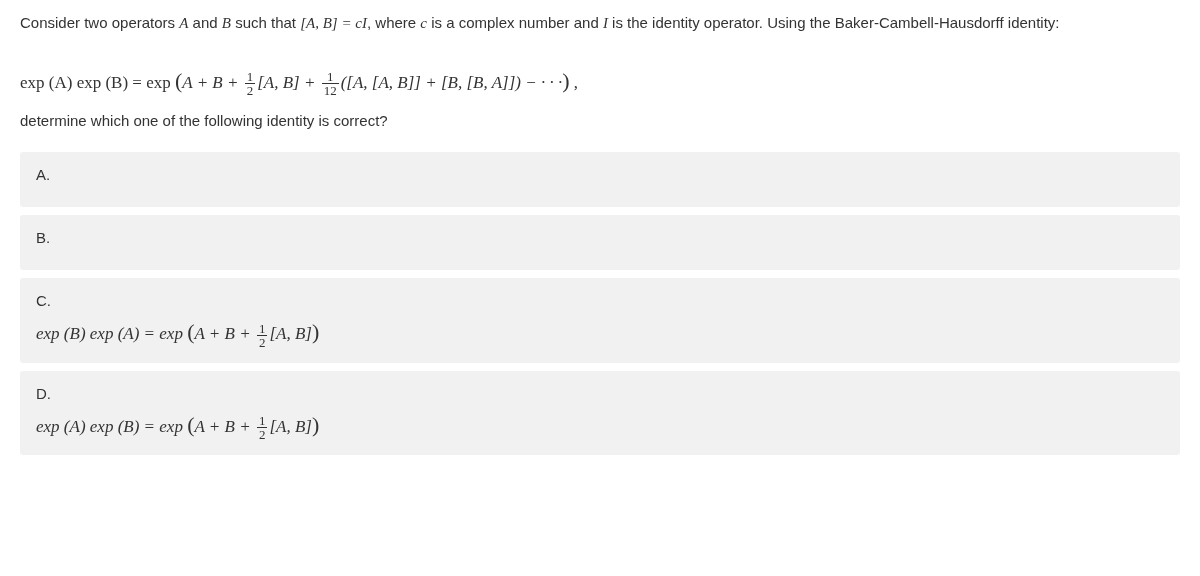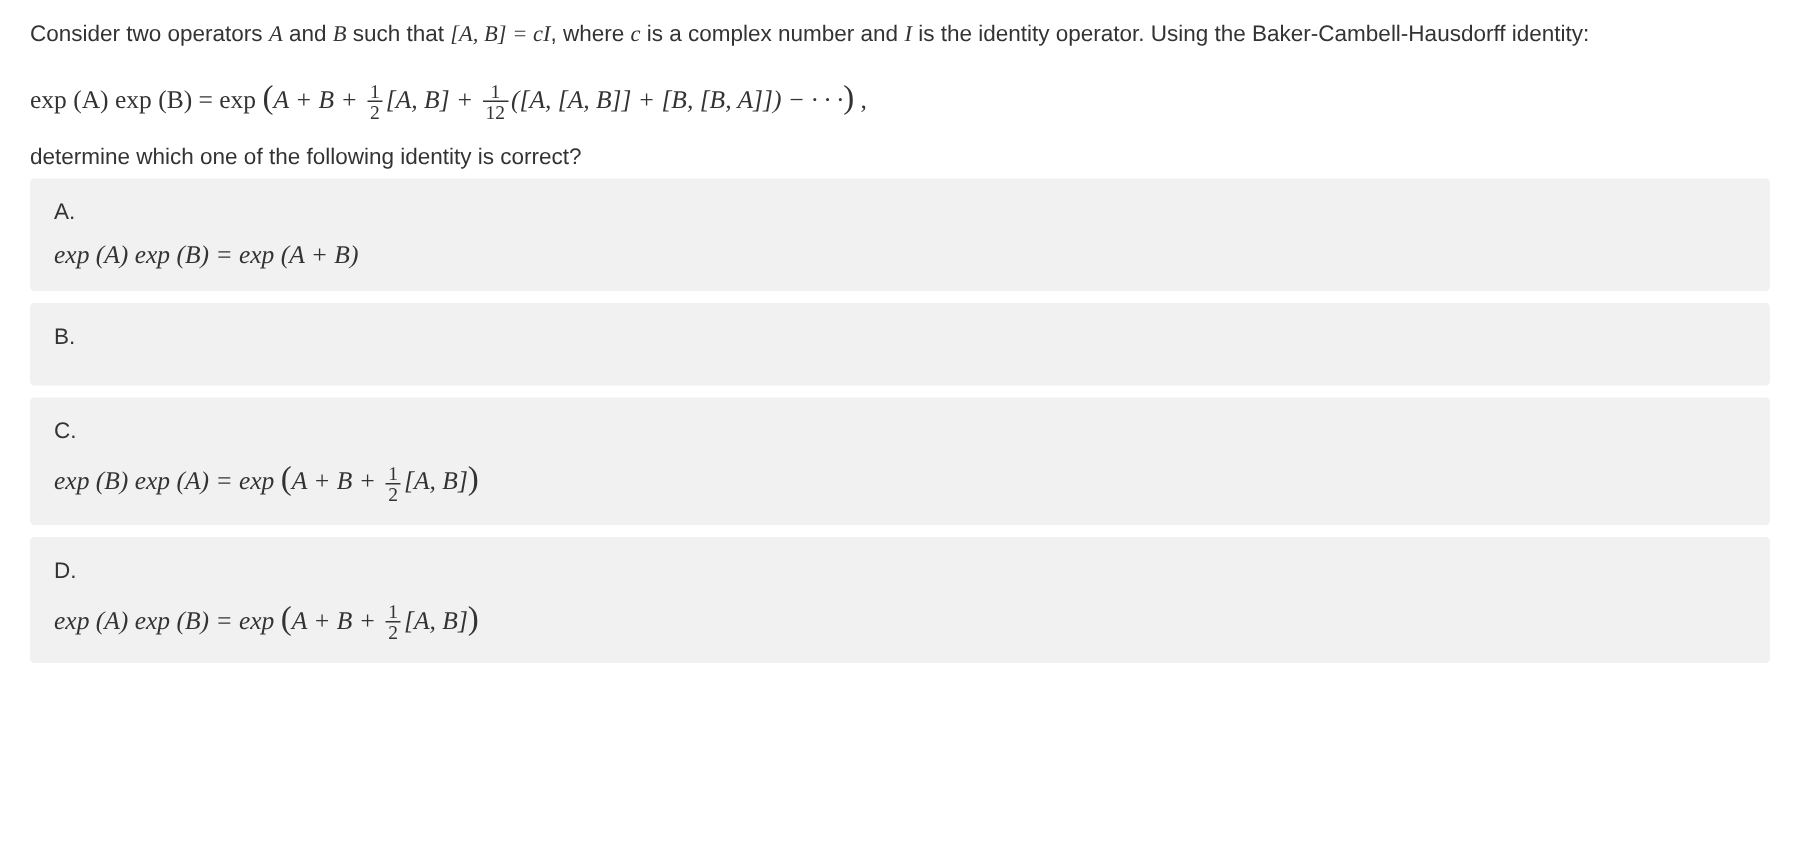--- a/index.html
+++ b/index.html
@@ -9,31 +9,31 @@
     }
     body {
       font-family: 'Segoe UI', Arial, sans-serif;
       font-size: 15px;
       color: #333;
       background: #fff;
       padding: 12px 20px;
       width: 1200px;
     }
     .question-intro {
-      margin-bottom: 12px;
+      margin-bottom: 28px;
       line-height: 1.5;
     }
     .formula {
       font-family: 'Times New Roman', serif;
       font-size: 17px;
       margin-bottom: 12px;
       line-height: 1.6;
     }
     .question-ask {
-      margin-bottom: 3px;
+      margin-bottom: 20px;
       line-height: 1.5;
     }
     .option {
       background: #f1f1f1;
       padding: 14px 16px;
       margin-bottom: 8px;
       border-radius: 3px;
     }
     .option-label {
       font-weight: normal;
@@ -74,21 +74,20 @@
 </div>
 
 <div class="formula">
   <span>exp (A) exp (B) = exp </span><span style="font-size:22px;">(</span><span class="math-var">A + B + </span><span class="frac"><span class="num">1</span><span class="den">2</span></span><span class="math-var">[A, B] + </span><span class="frac"><span class="num">1</span><span class="den">12</span></span><span class="math-var">([A, [A, B]] + [B, [B, A]]) − · · ·</span><span style="font-size:22px;">)</span><span> ,</span>
 </div>
 
 <div class="question-ask">determine which one of the following identity is correct?</div>
 
 <div class="option">
   <span class="option-label">A.</span>
-  <span class="option-formula math-var">exp (A) exp (B) = exp (A + B)</span>
 </div>
 
 <div class="option">
   <span class="option-label">B.</span>
 </div>
 
 <div class="option">
   <span class="option-label">C.</span>
   <span class="option-formula">
     <span class="math-var">exp (B) exp (A) = exp </span><span style="font-size:22px;">(</span><span class="math-var">A + B + </span><span class="frac"><span class="num">1</span><span class="den">2</span></span><span class="math-var">[A, B]</span><span style="font-size:22px;">)</span>

